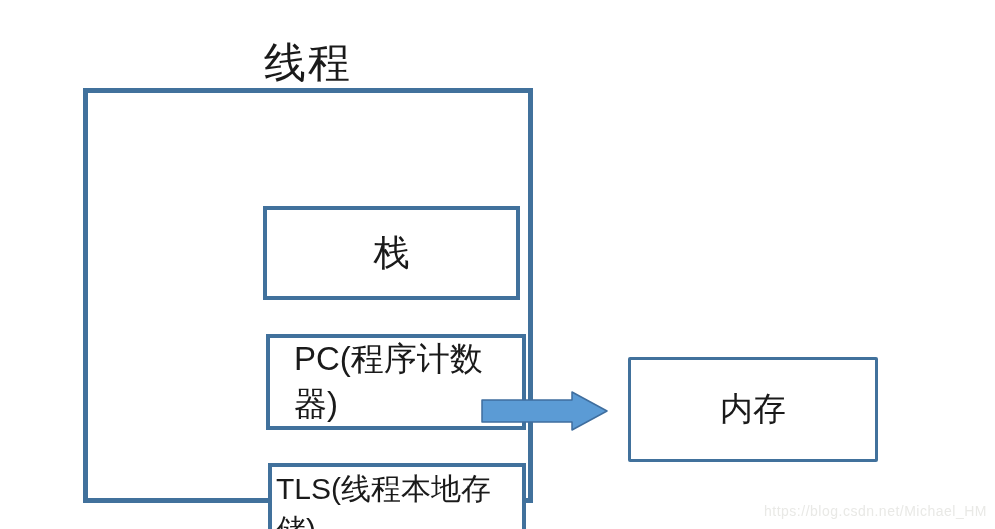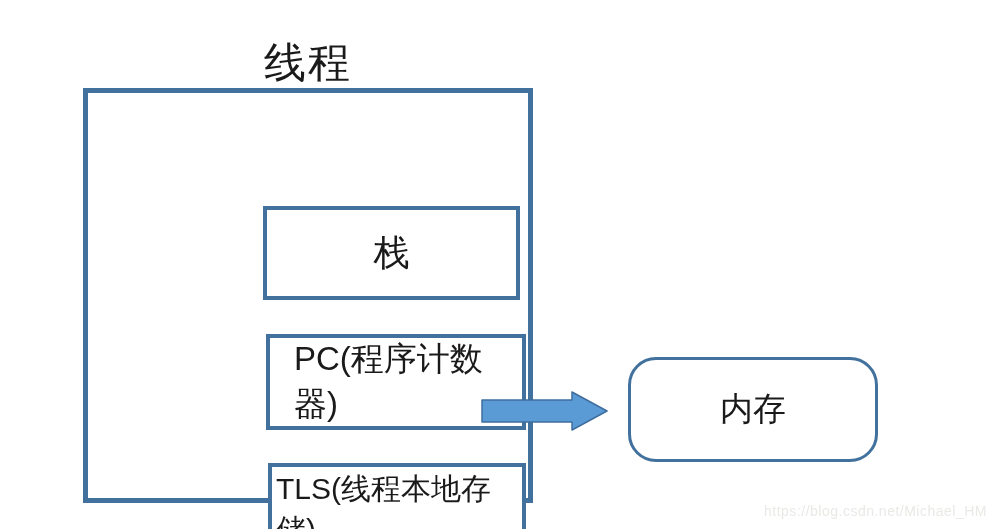--- a/index.html
+++ b/index.html
@@ -85,21 +85,21 @@
     stroke-linejoin: round;
   }
   .memory-box {
     position: absolute;
     left: 628px;
     top: 357px;
     width: 250px;
     height: 105px;
     box-sizing: border-box;
     border: 3px solid var(--border-color);
-    border-radius: 28px;
+    border-radius: 2px;
     background: #ffffff;
     display: flex;
     align-items: center;
     justify-content: center;
     font-size: 33px;
     color: var(--text-color);
   }
   .watermark {
     position: absolute;
     right: 8px;

